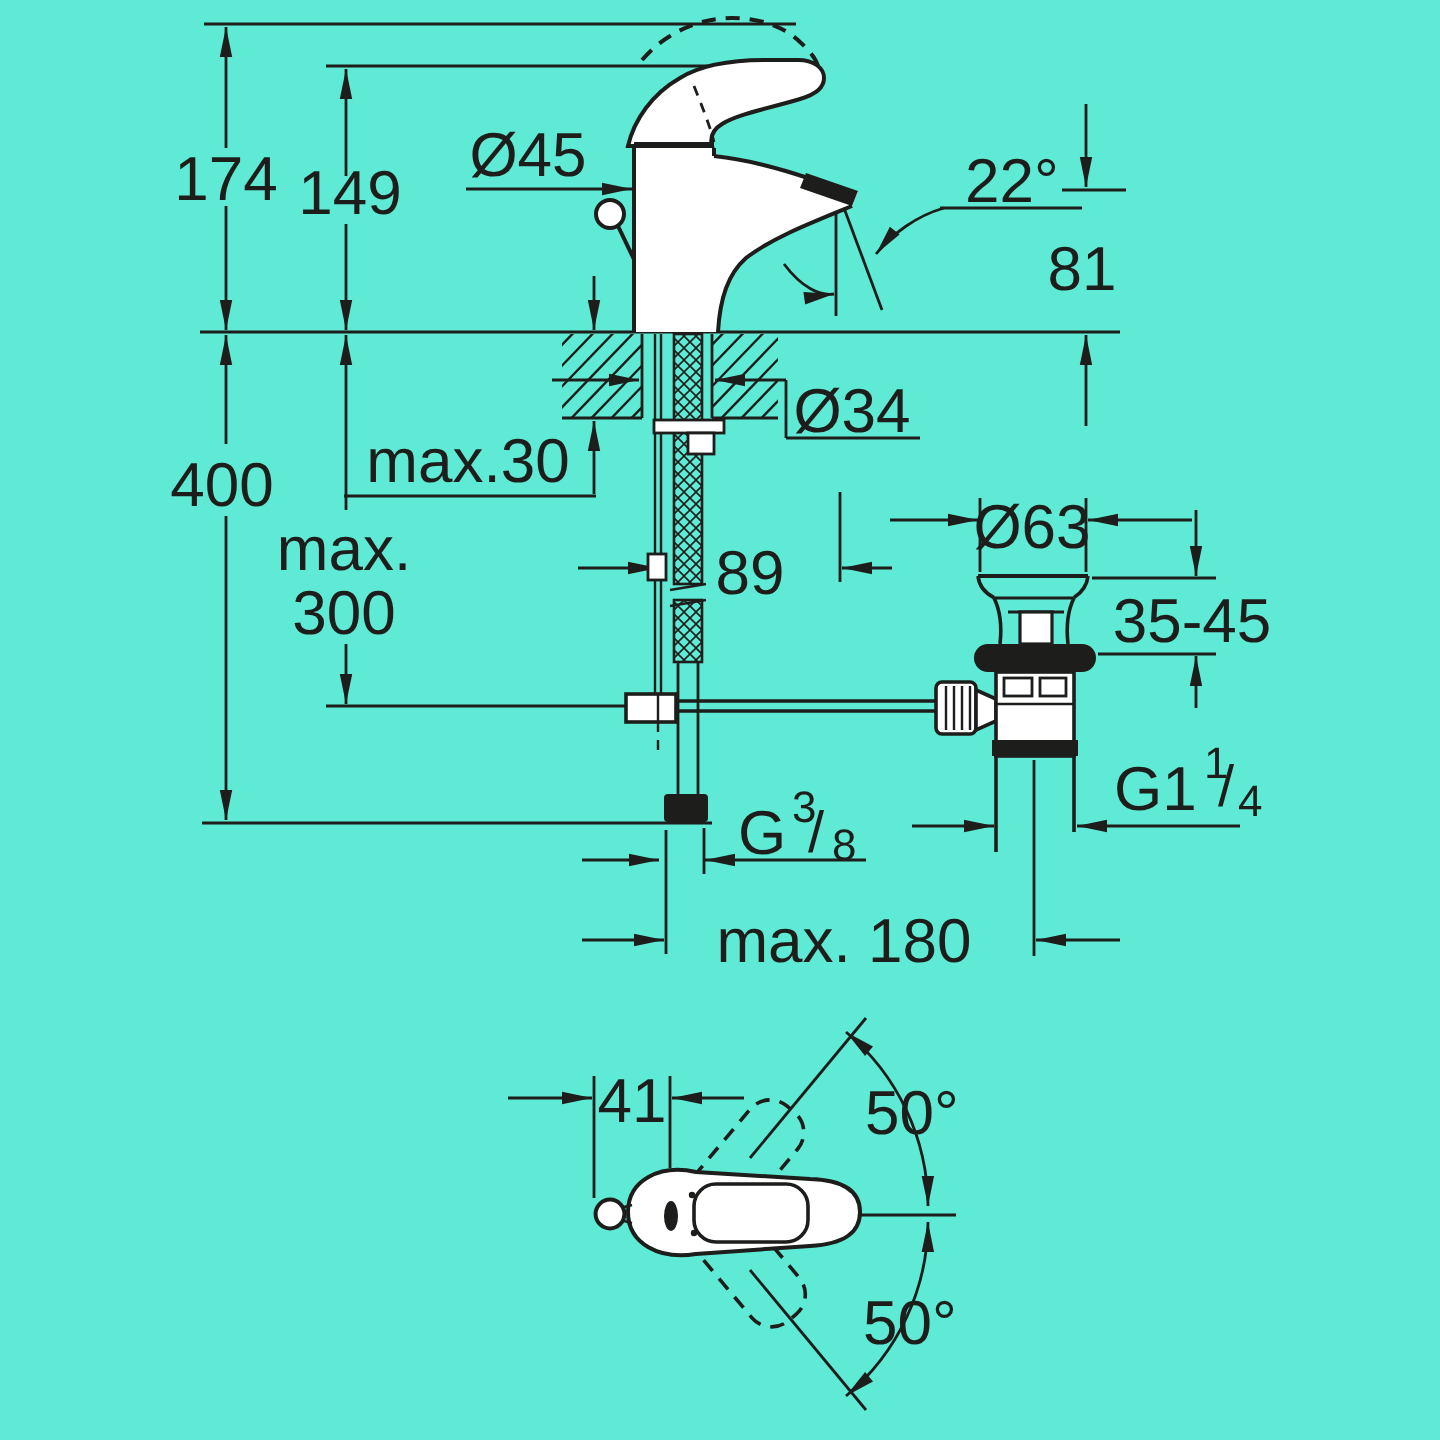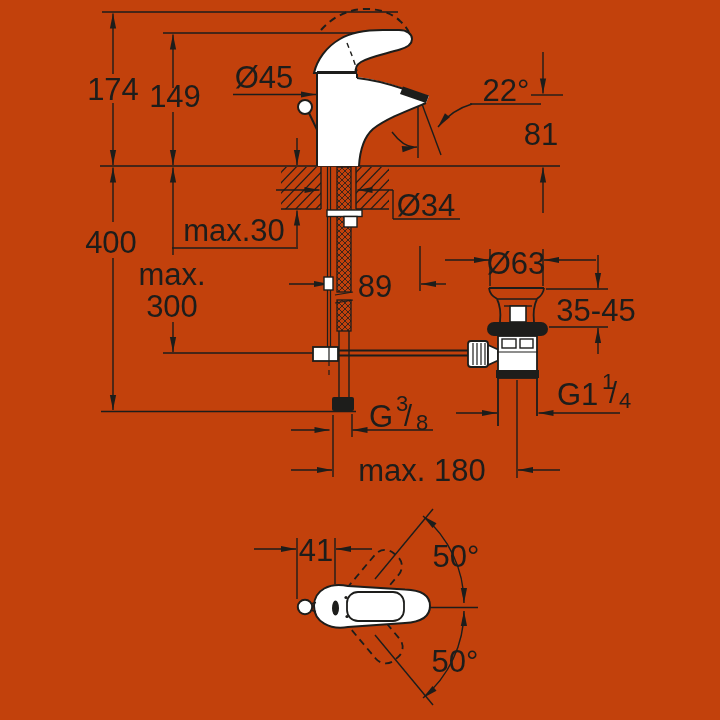--- a/index.html
+++ b/index.html
@@ -1,16 +1,16 @@
 <!DOCTYPE html>
 <html><head>
 <meta charset="utf-8">
 <style>
   html,body{margin:0;padding:0;background:#ffffff;}
-  .page{width:720px;height:720px;background:#c2410c;position:relative;overflow:hidden;}
+  .page{width:720px;height:720px;background:#5eead4;position:relative;overflow:hidden;}
   svg{display:block;}
   text{font-family:"Liberation Sans","DejaVu Sans",sans-serif;fill:#1d1d1b;}
   .dim{font-size:31px;}
   .sup{font-size:22px;}
   .slash{font-size:29px;}
   .thin{stroke:#1d1d1b;stroke-width:1.4;fill:none;}
   .hair{stroke:#1d1d1b;stroke-width:1.2;fill:none;}
   .main{stroke:#1d1d1b;stroke-width:2;fill:none;}
   .mid{stroke:#1d1d1b;stroke-width:1.8;fill:none;}
   .whitefill{fill:#ffffff;}

